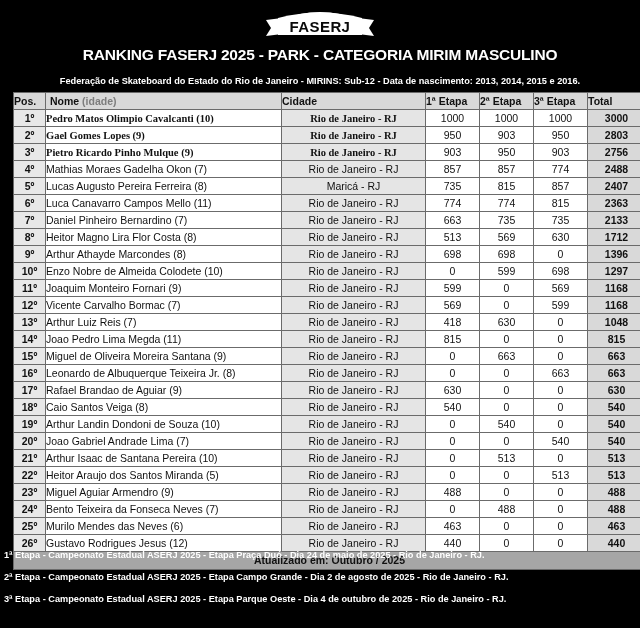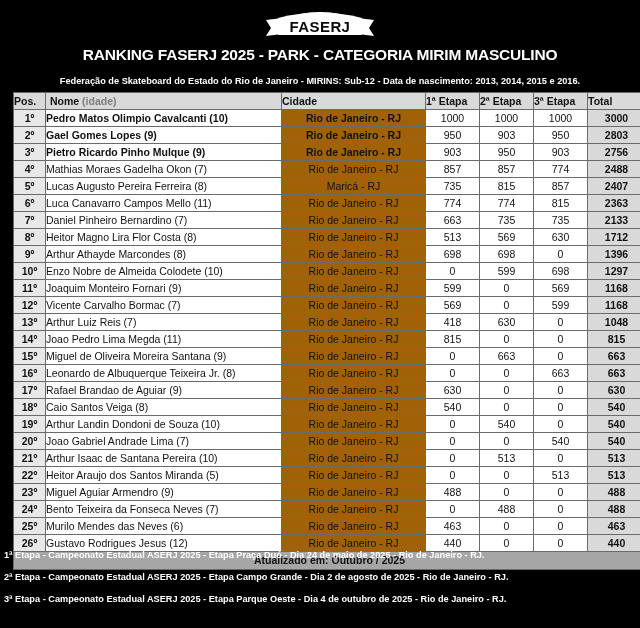--- a/index.html
+++ b/index.html
@@ -104,33 +104,34 @@
     font-size: 10.5px;
     margin-top: 32px;
   }
   td.name {
     text-align: left;
     padding-left: 4px;
     background: #ffffff;
   }
   td.city {
     text-align: center;
-    background: #a16207;
+    background: #e5e5e5;
   }
   td.score {
     text-align: center;
     background: #ffffff;
   }
   td.total {
     text-align: center;
     font-weight: bold;
     background: #d9d9d9;
   }
   tr.top3 td.name, tr.top3 td.city {
     font-weight: bold;
+    font-family: Liberation Serif, serif;
   }
 
   tr.updated td {
     background: #a6a6a6;
     text-align: center;
     font-weight: bold;
     font-size: 10.5px;
     height: 17px;
     color: #111111;
   }

